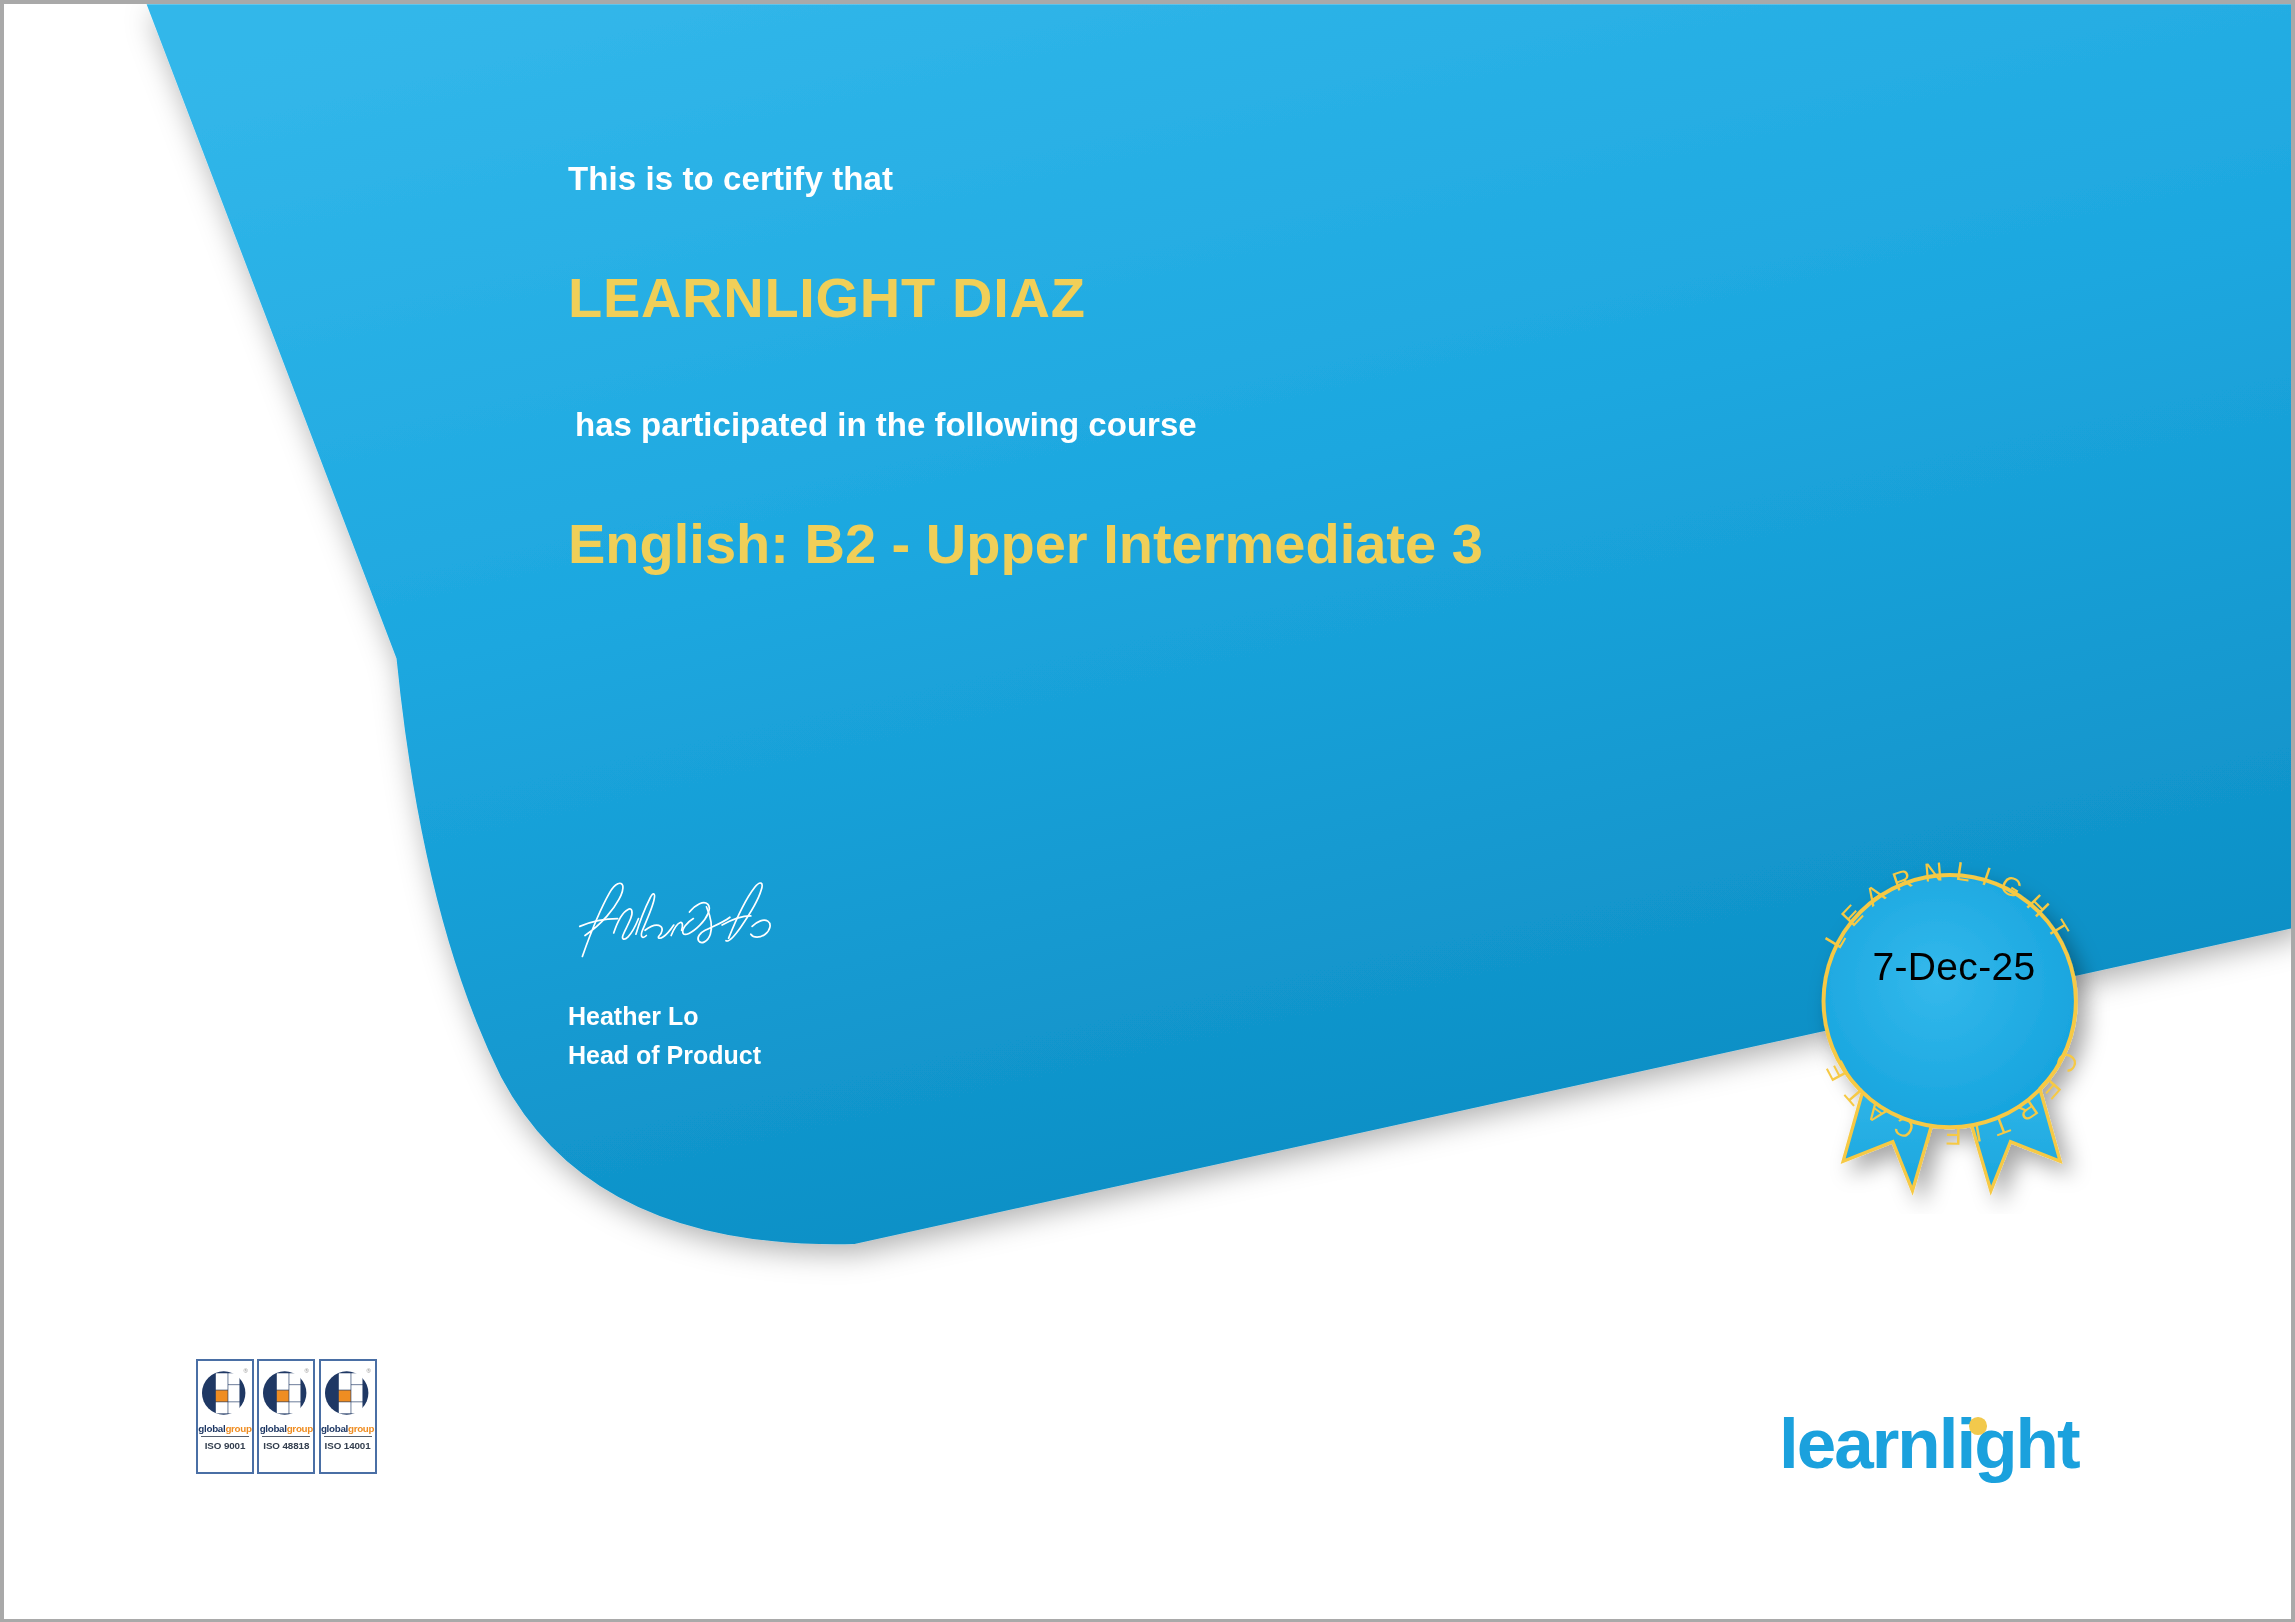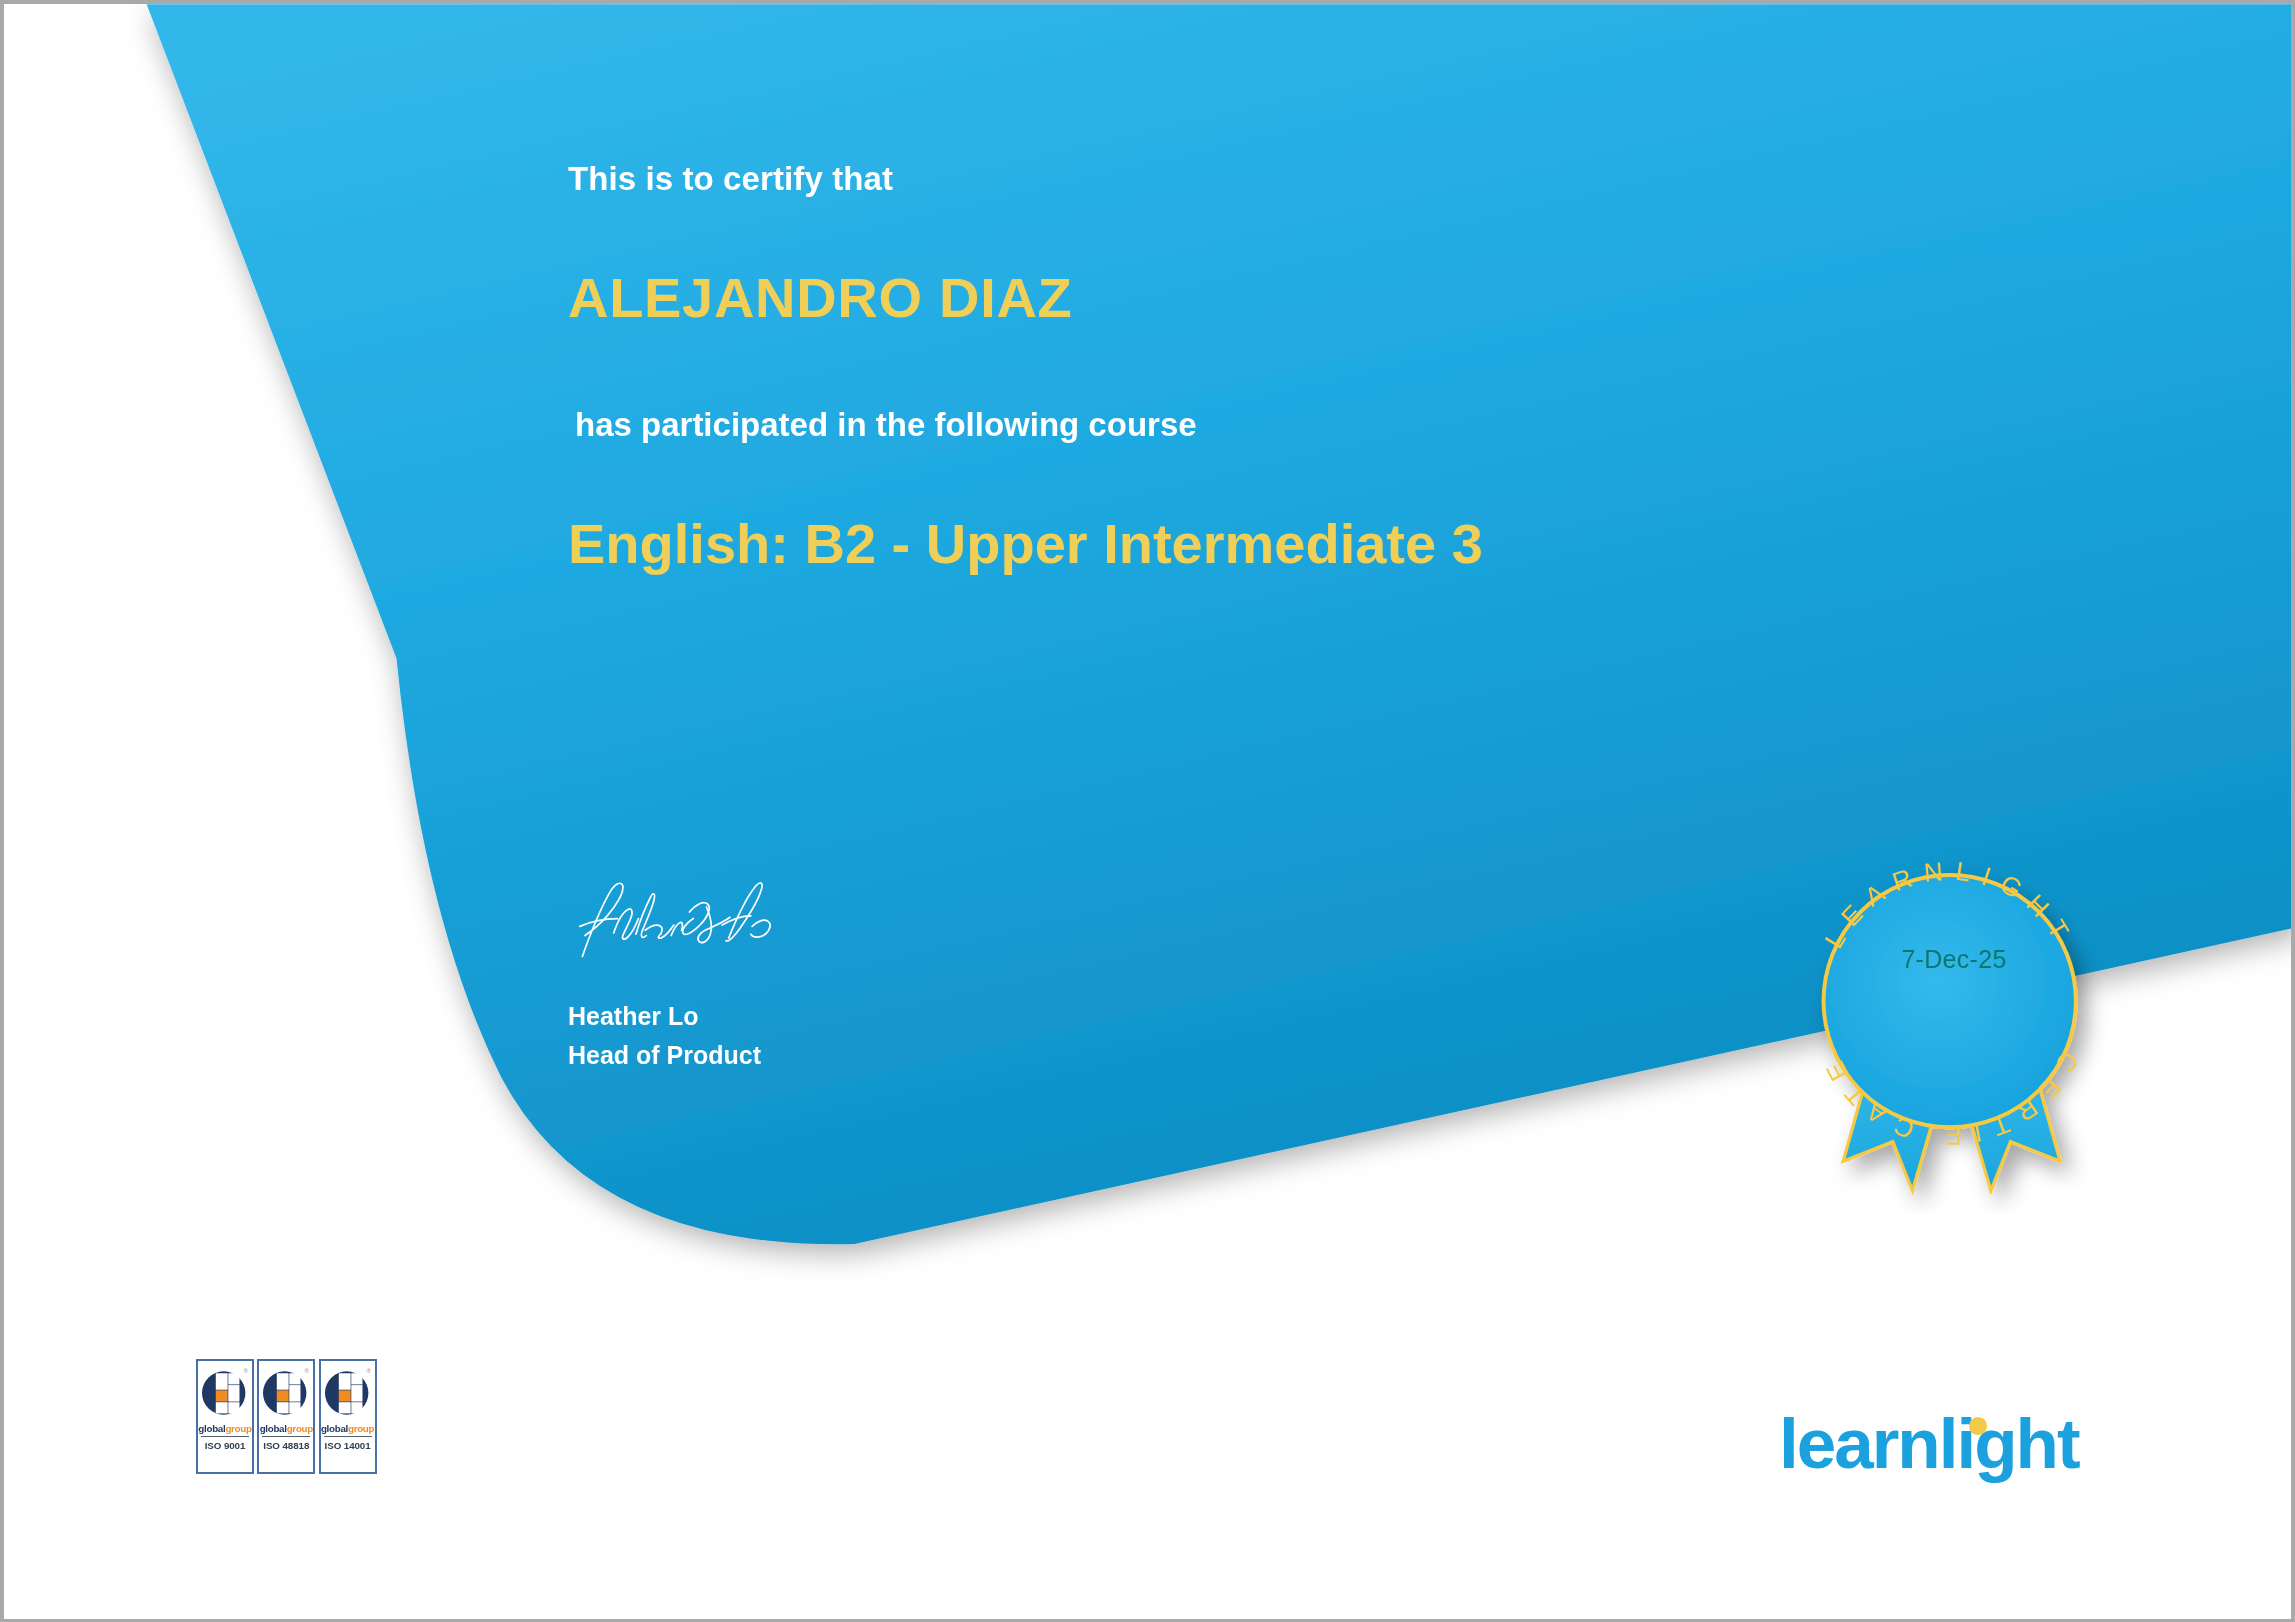--- a/index.html
+++ b/index.html
@@ -105,22 +105,22 @@
     height: 380px;
   }
   .seal svg { display: block; width: 353px; height: 380px; }
 
   .seal-date {
     position: absolute;
     left: 1806px;
     top: 941px;
     width: 288px;
     text-align: center;
-    font-size: 25px;
-    color: #0f766e;
+    font-size: 39px;
+    color: #000000;
     letter-spacing: 0.3px;
   }
 
   
   .iso-badges {
     position: absolute;
     left: 192px;
     top: 1355px;
     display: flex;
     gap: 3.3px;
@@ -209,21 +209,21 @@
                L 3508 1410
                L 1300 1895
                Q 900 1905 760 1640
                Q 640 1400 600 1000
                Z" fill="url(#blueGrad)" filter="url(#shapeShadow)"></path>
     </svg>
   </div>
 
   <div class="cert-text">
     <p class="line-certify">This is to certify that</p>
-    <p class="line-name">ALEJANDRO DIAZ</p>
+    <p class="line-name">LEARNLIGHT DIAZ</p>
     <p class="line-participated">has participated in the following course</p>
     <p class="line-course">English: B2 - Upper Intermediate 3</p>
   </div>
 
   <div class="signature-block">
     <svg class="signature-mark" viewBox="0 0 340 130">
       <g fill="none" stroke="#ffffff" stroke-width="2.6" stroke-linecap="round" stroke-linejoin="round">
         <path d="M22 120 C34 86 48 50 64 22 C72 8 82 4 84 12 C86 22 74 42 60 58
                  C46 74 32 84 26 88"></path>
         <path d="M18 74 C36 66 56 62 76 62"></path>

